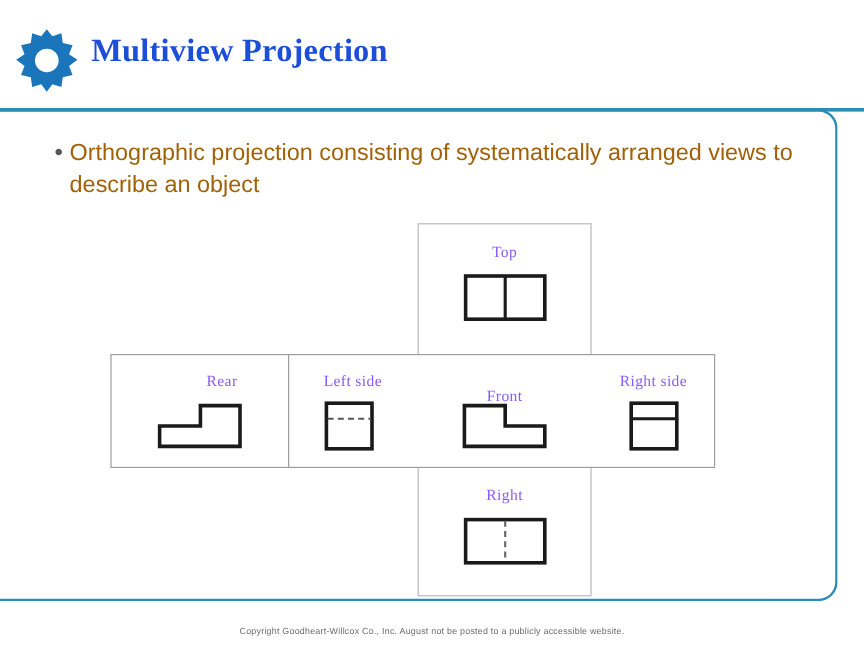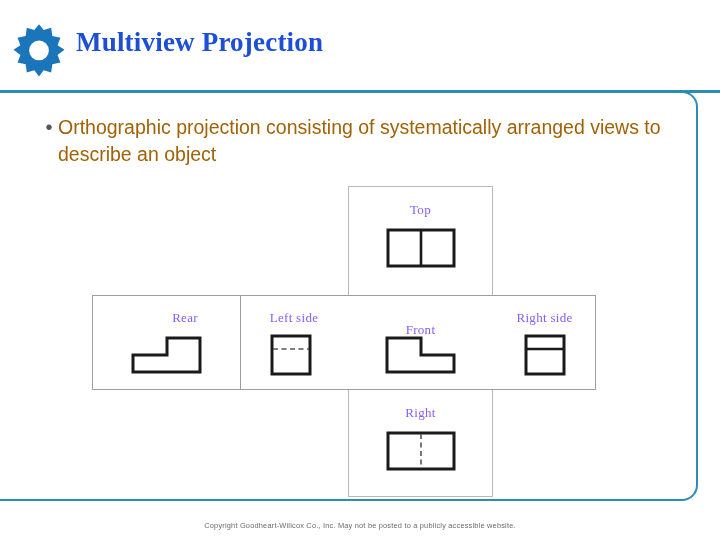--- a/index.html
+++ b/index.html
@@ -163,13 +163,13 @@
   <div>
     <div class="cell-label" style="top:219px;left:256px;width:145px;">Right</div>
     <svg class="view-svg" style="left:294px;top:245px;" width="70" height="40" viewBox="0 0 70 40">
       <rect x="2" y="2" width="66" height="36" fill="#fff" stroke="#1a1a1a" stroke-width="3"></rect>
       <line x1="35" y1="3" x2="35" y2="37" stroke="#666" stroke-width="1.8" stroke-dasharray="5,3.5"></line>
     </svg>
   </div>
 
 </div>
 
-<div id="copyright">Copyright Goodheart-Willcox Co., Inc.  May not be posted to a publicly accessible website.</div>
+<div id="copyright">Copyright Goodheart-Willcox Co., Inc.  August not be posted to a publicly accessible website.</div>
 
 </body></html>

